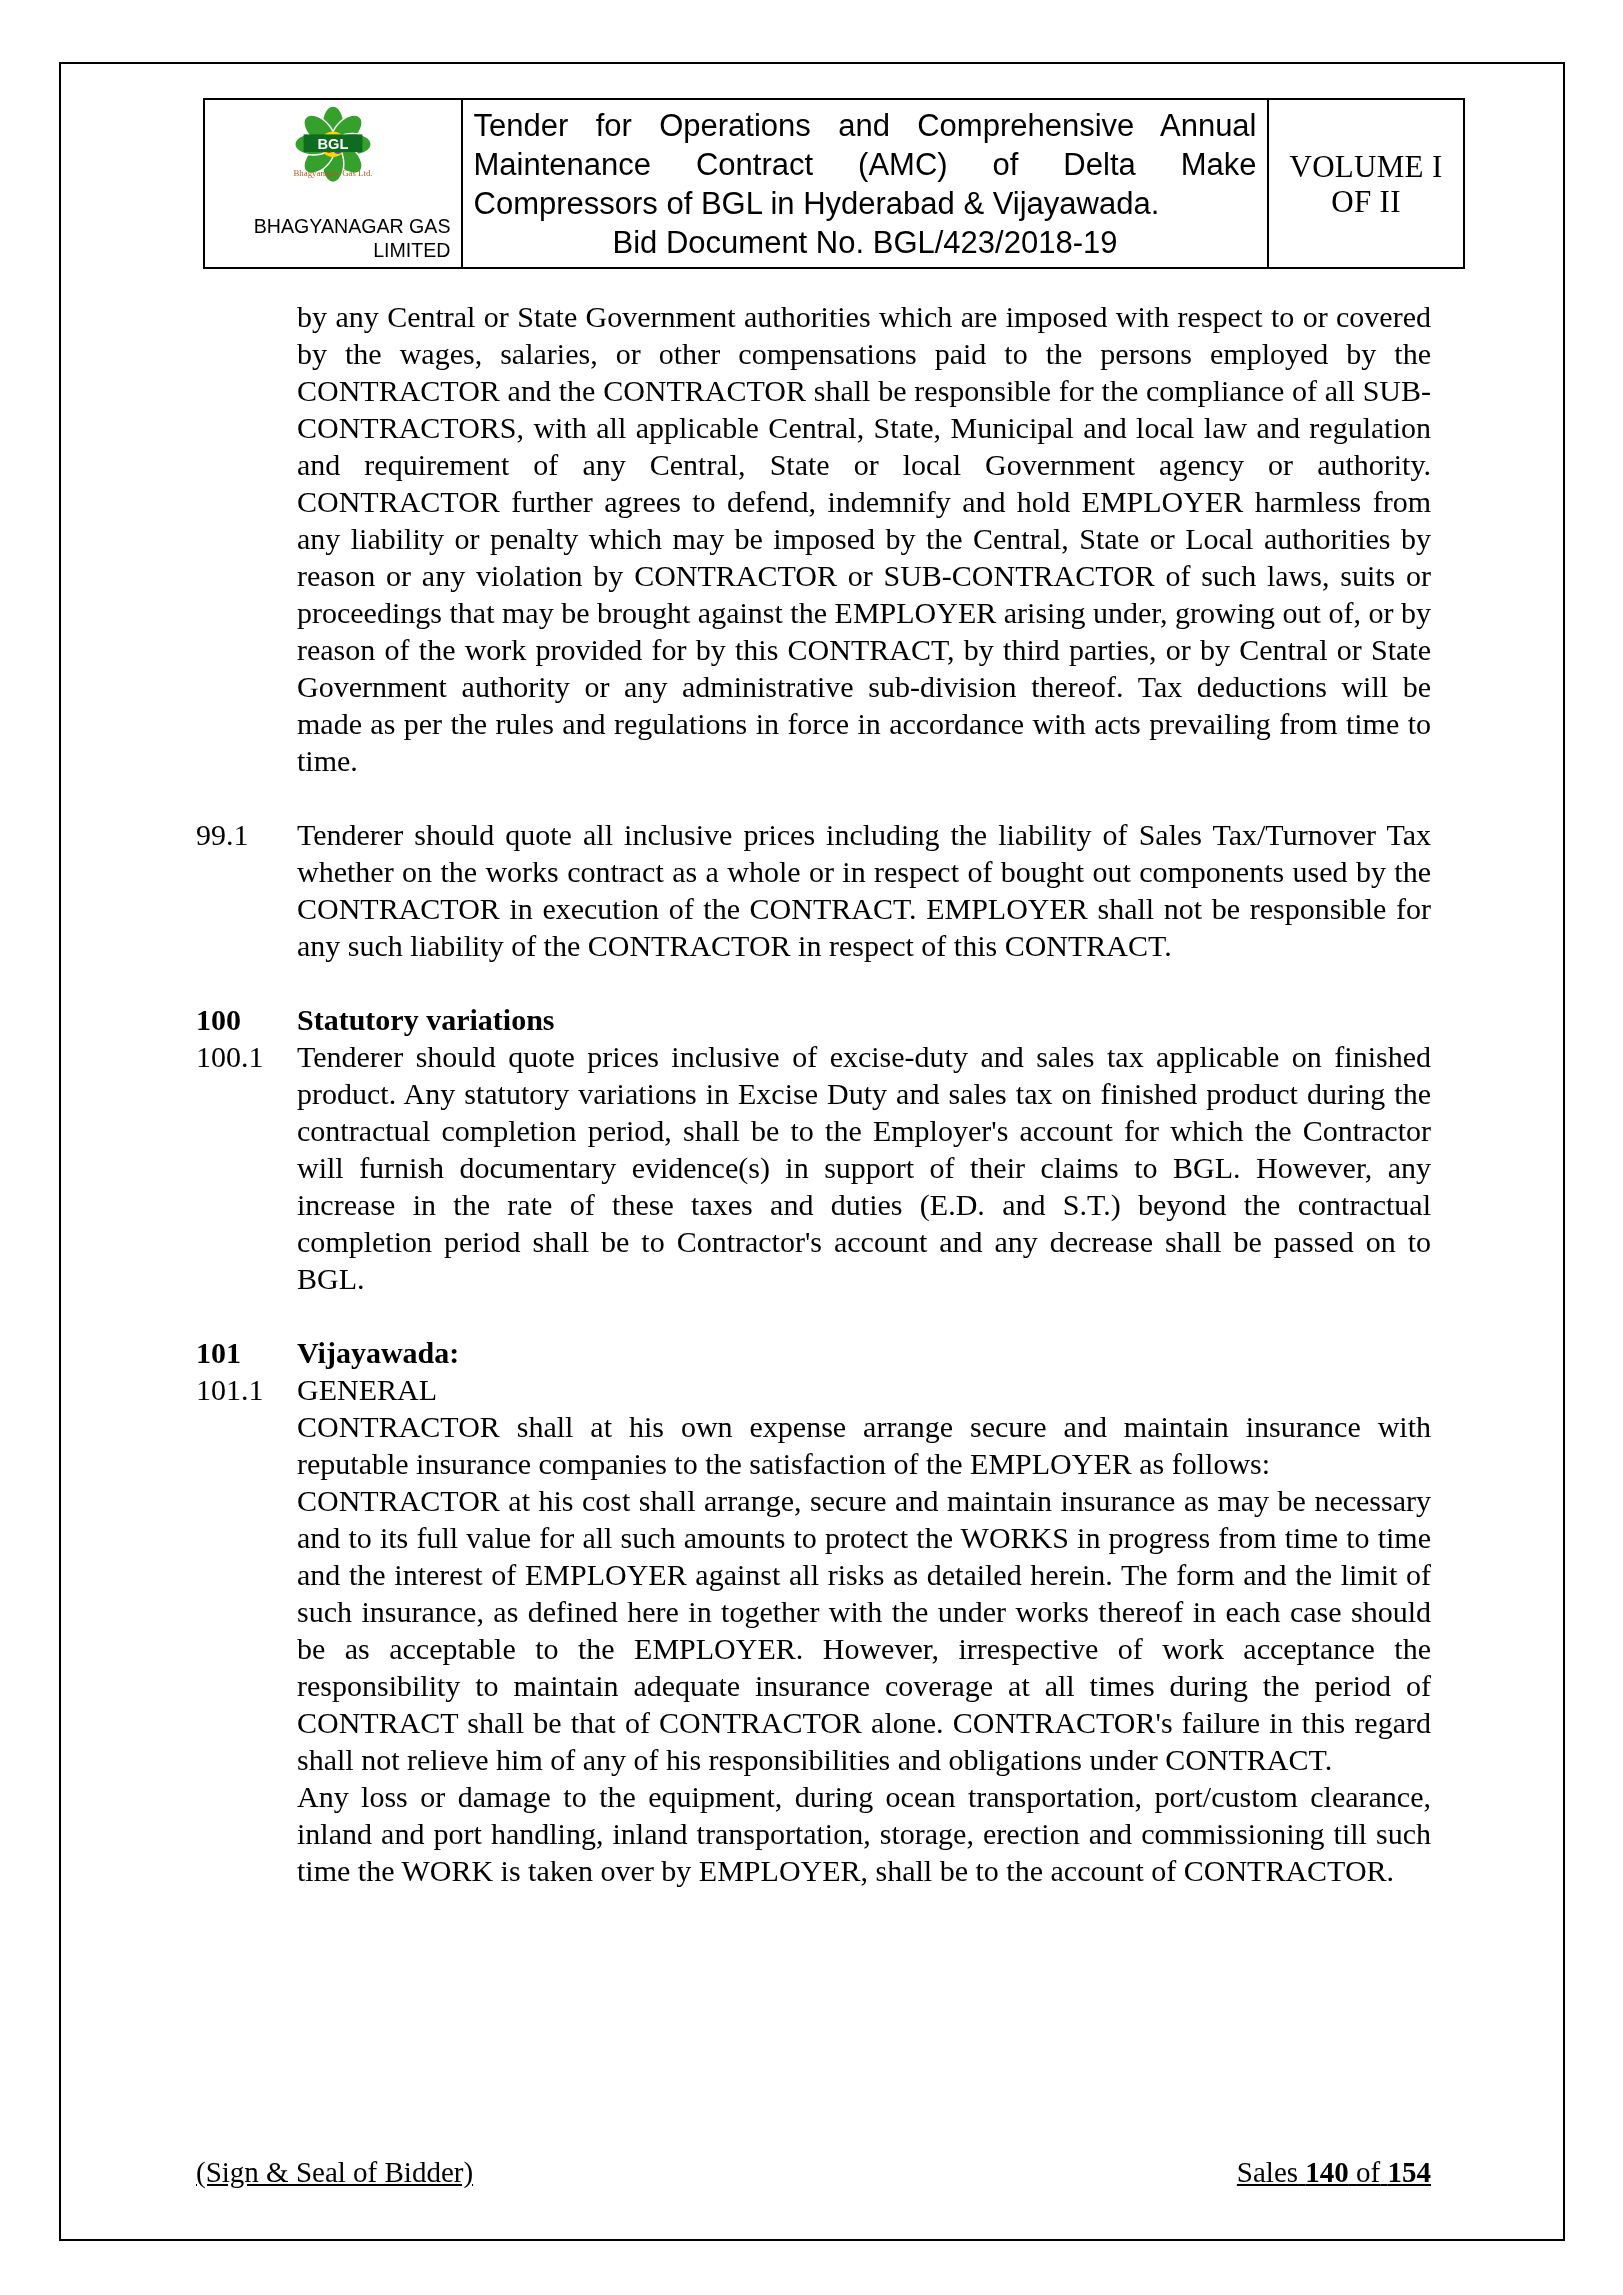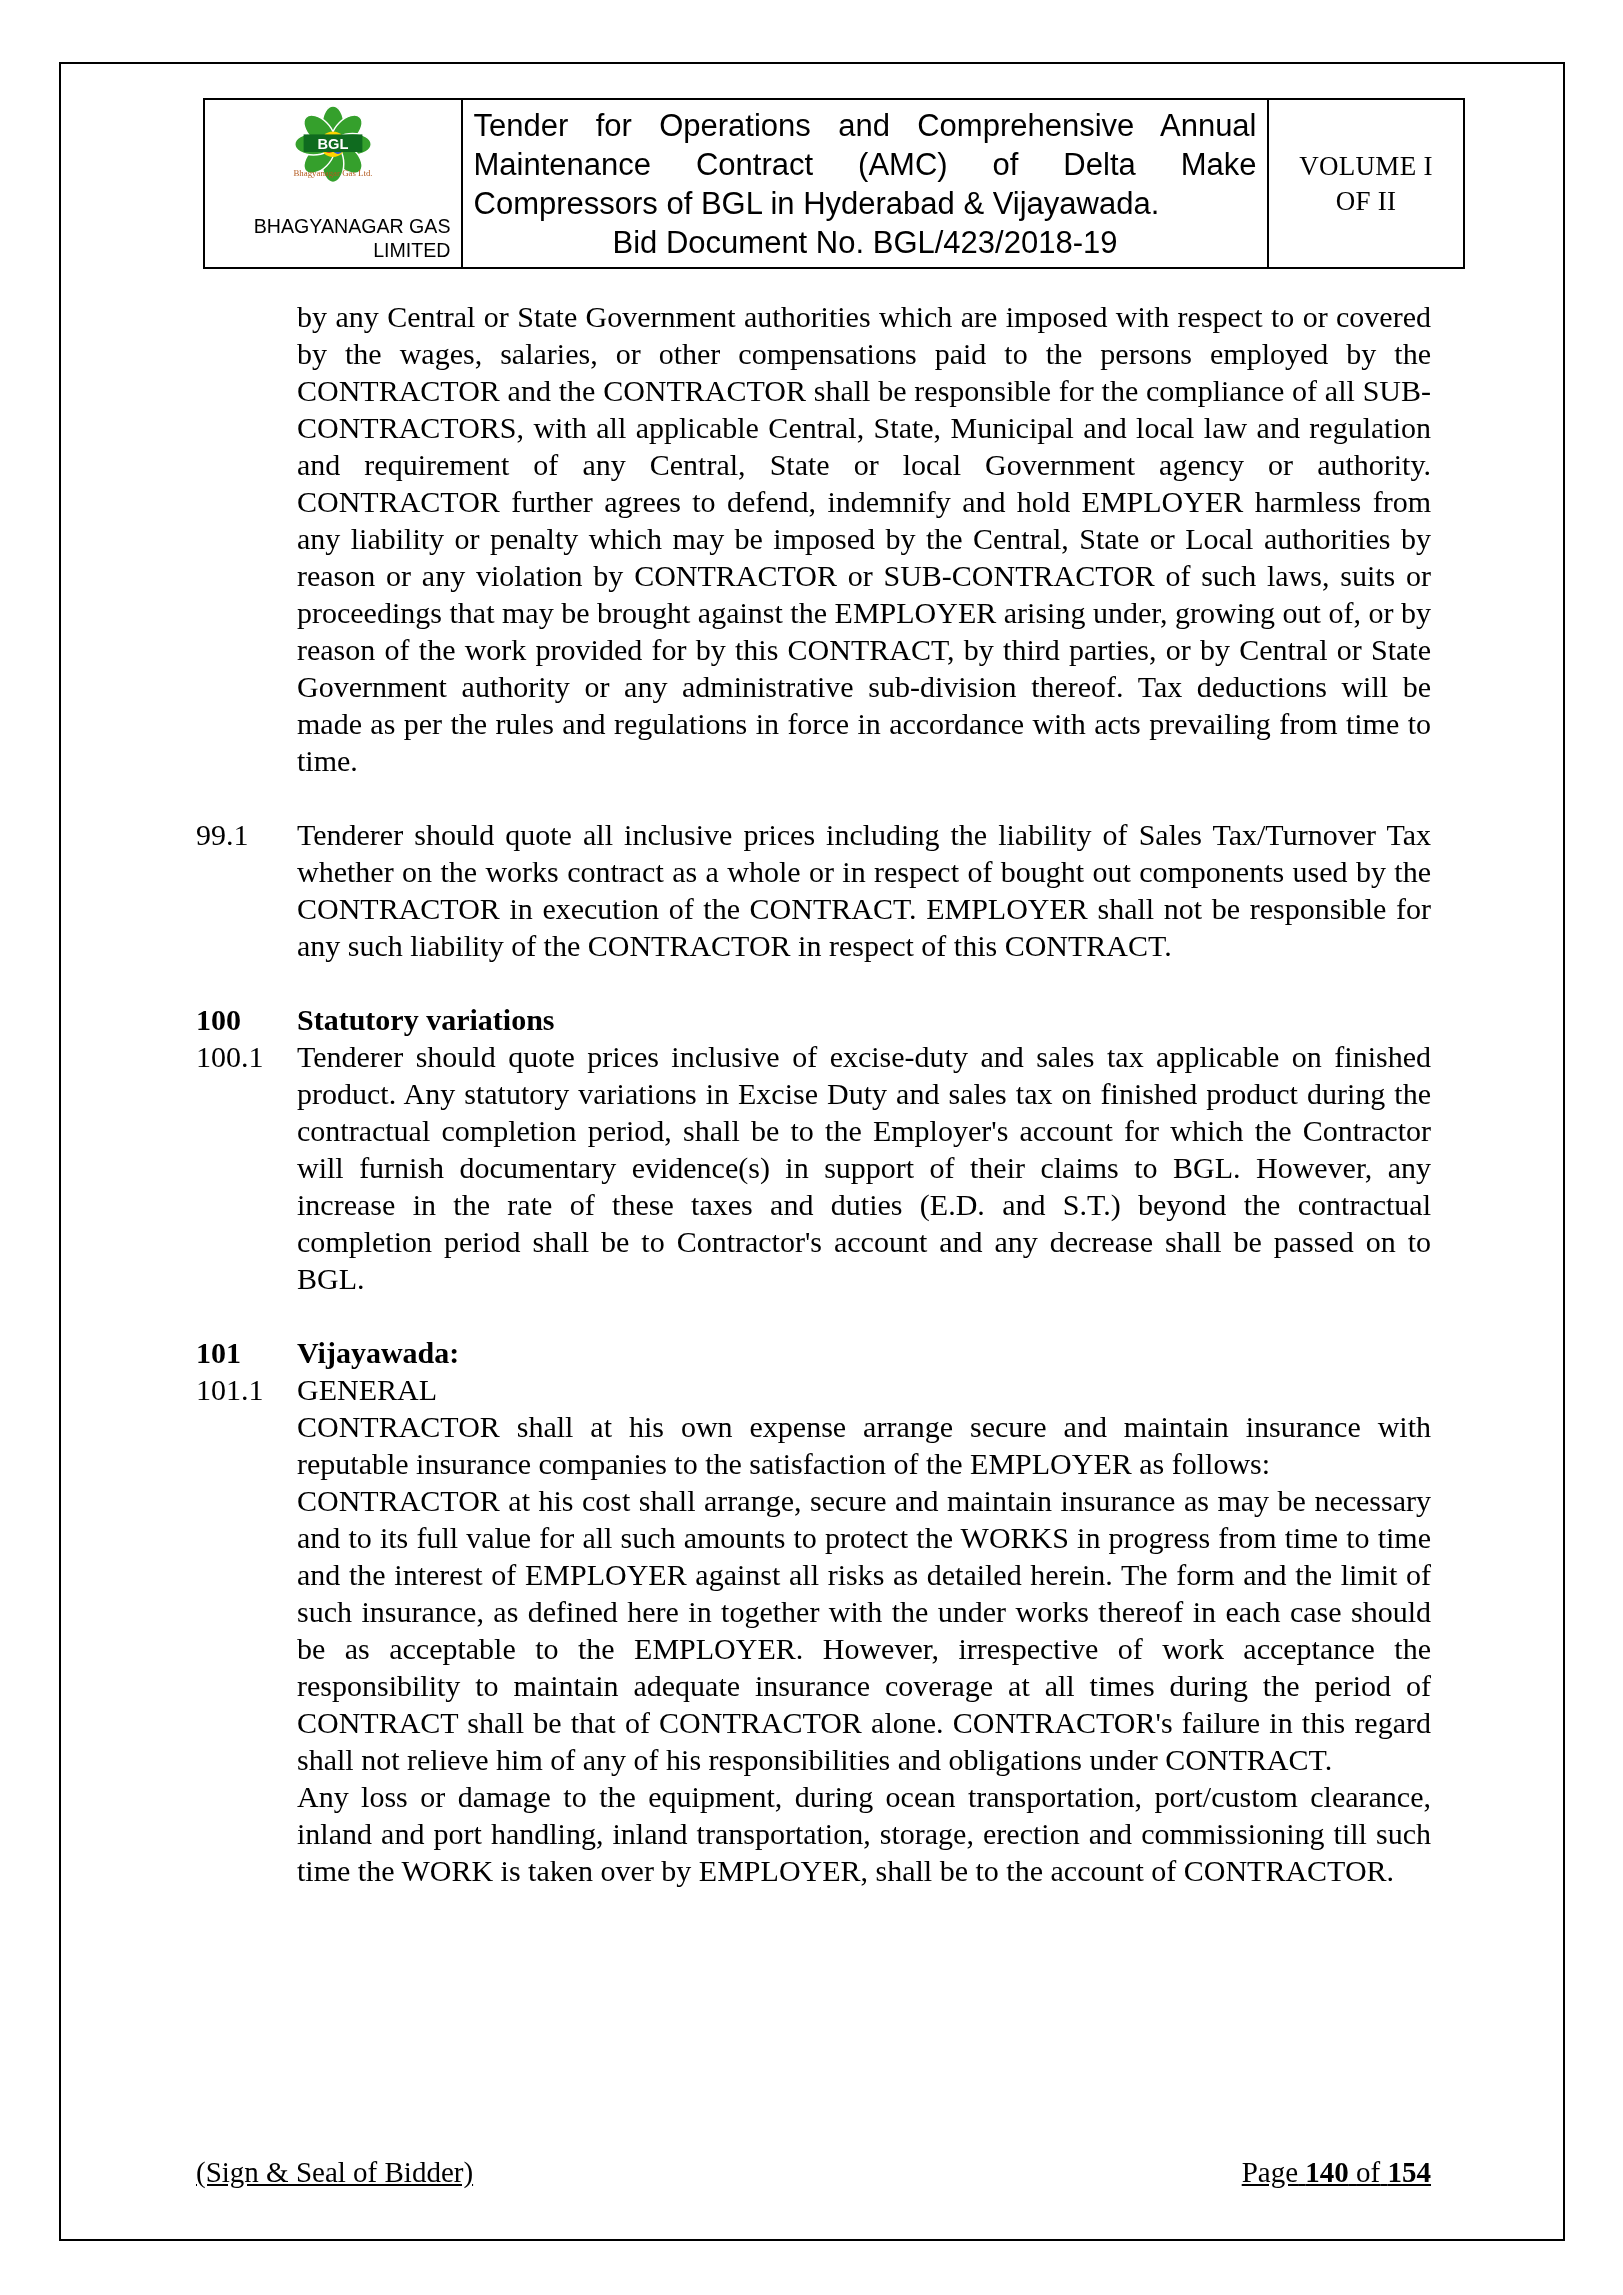--- a/index.html
+++ b/index.html
@@ -50,21 +50,21 @@
     text-align: justify;
     text-justify: inter-word;
   }
   .bid-doc {
     font-family: "Liberation Sans", sans-serif;
     font-size: 31px;
     line-height: 39px;
     text-align: center;
   }
   .volume-text {
-    font-size: 27px;
+    font-size: 31px;
     line-height: 35px;
     letter-spacing: 0.3px;
   }
 
   .body-text {
     position: absolute;
     left: 196px; top: 298px;
     width: 1235px;
     font-size: 30px;
     line-height: 37px;
@@ -178,20 +178,20 @@
     <div class="row">
       <div class="num"></div>
       <div class="txt">Any loss or damage to the equipment, during ocean transportation, port/custom clearance, inland and port handling, inland transportation, storage, erection and commissioning till such time the WORK is taken over by EMPLOYER, shall be to the account of CONTRACTOR.</div>
     </div>
 
   </div>
 
   <div class="footer">
     <div>(Sign &amp; Seal of Bidder)</div>
     <div>
-      <span>Page</span>
+      <span>Sales</span>
       <span class="bold">140</span>
       <span>of</span>
       <span class="bold">154</span>
     </div>
   </div>
 </div>
 
 
 </body></html>

